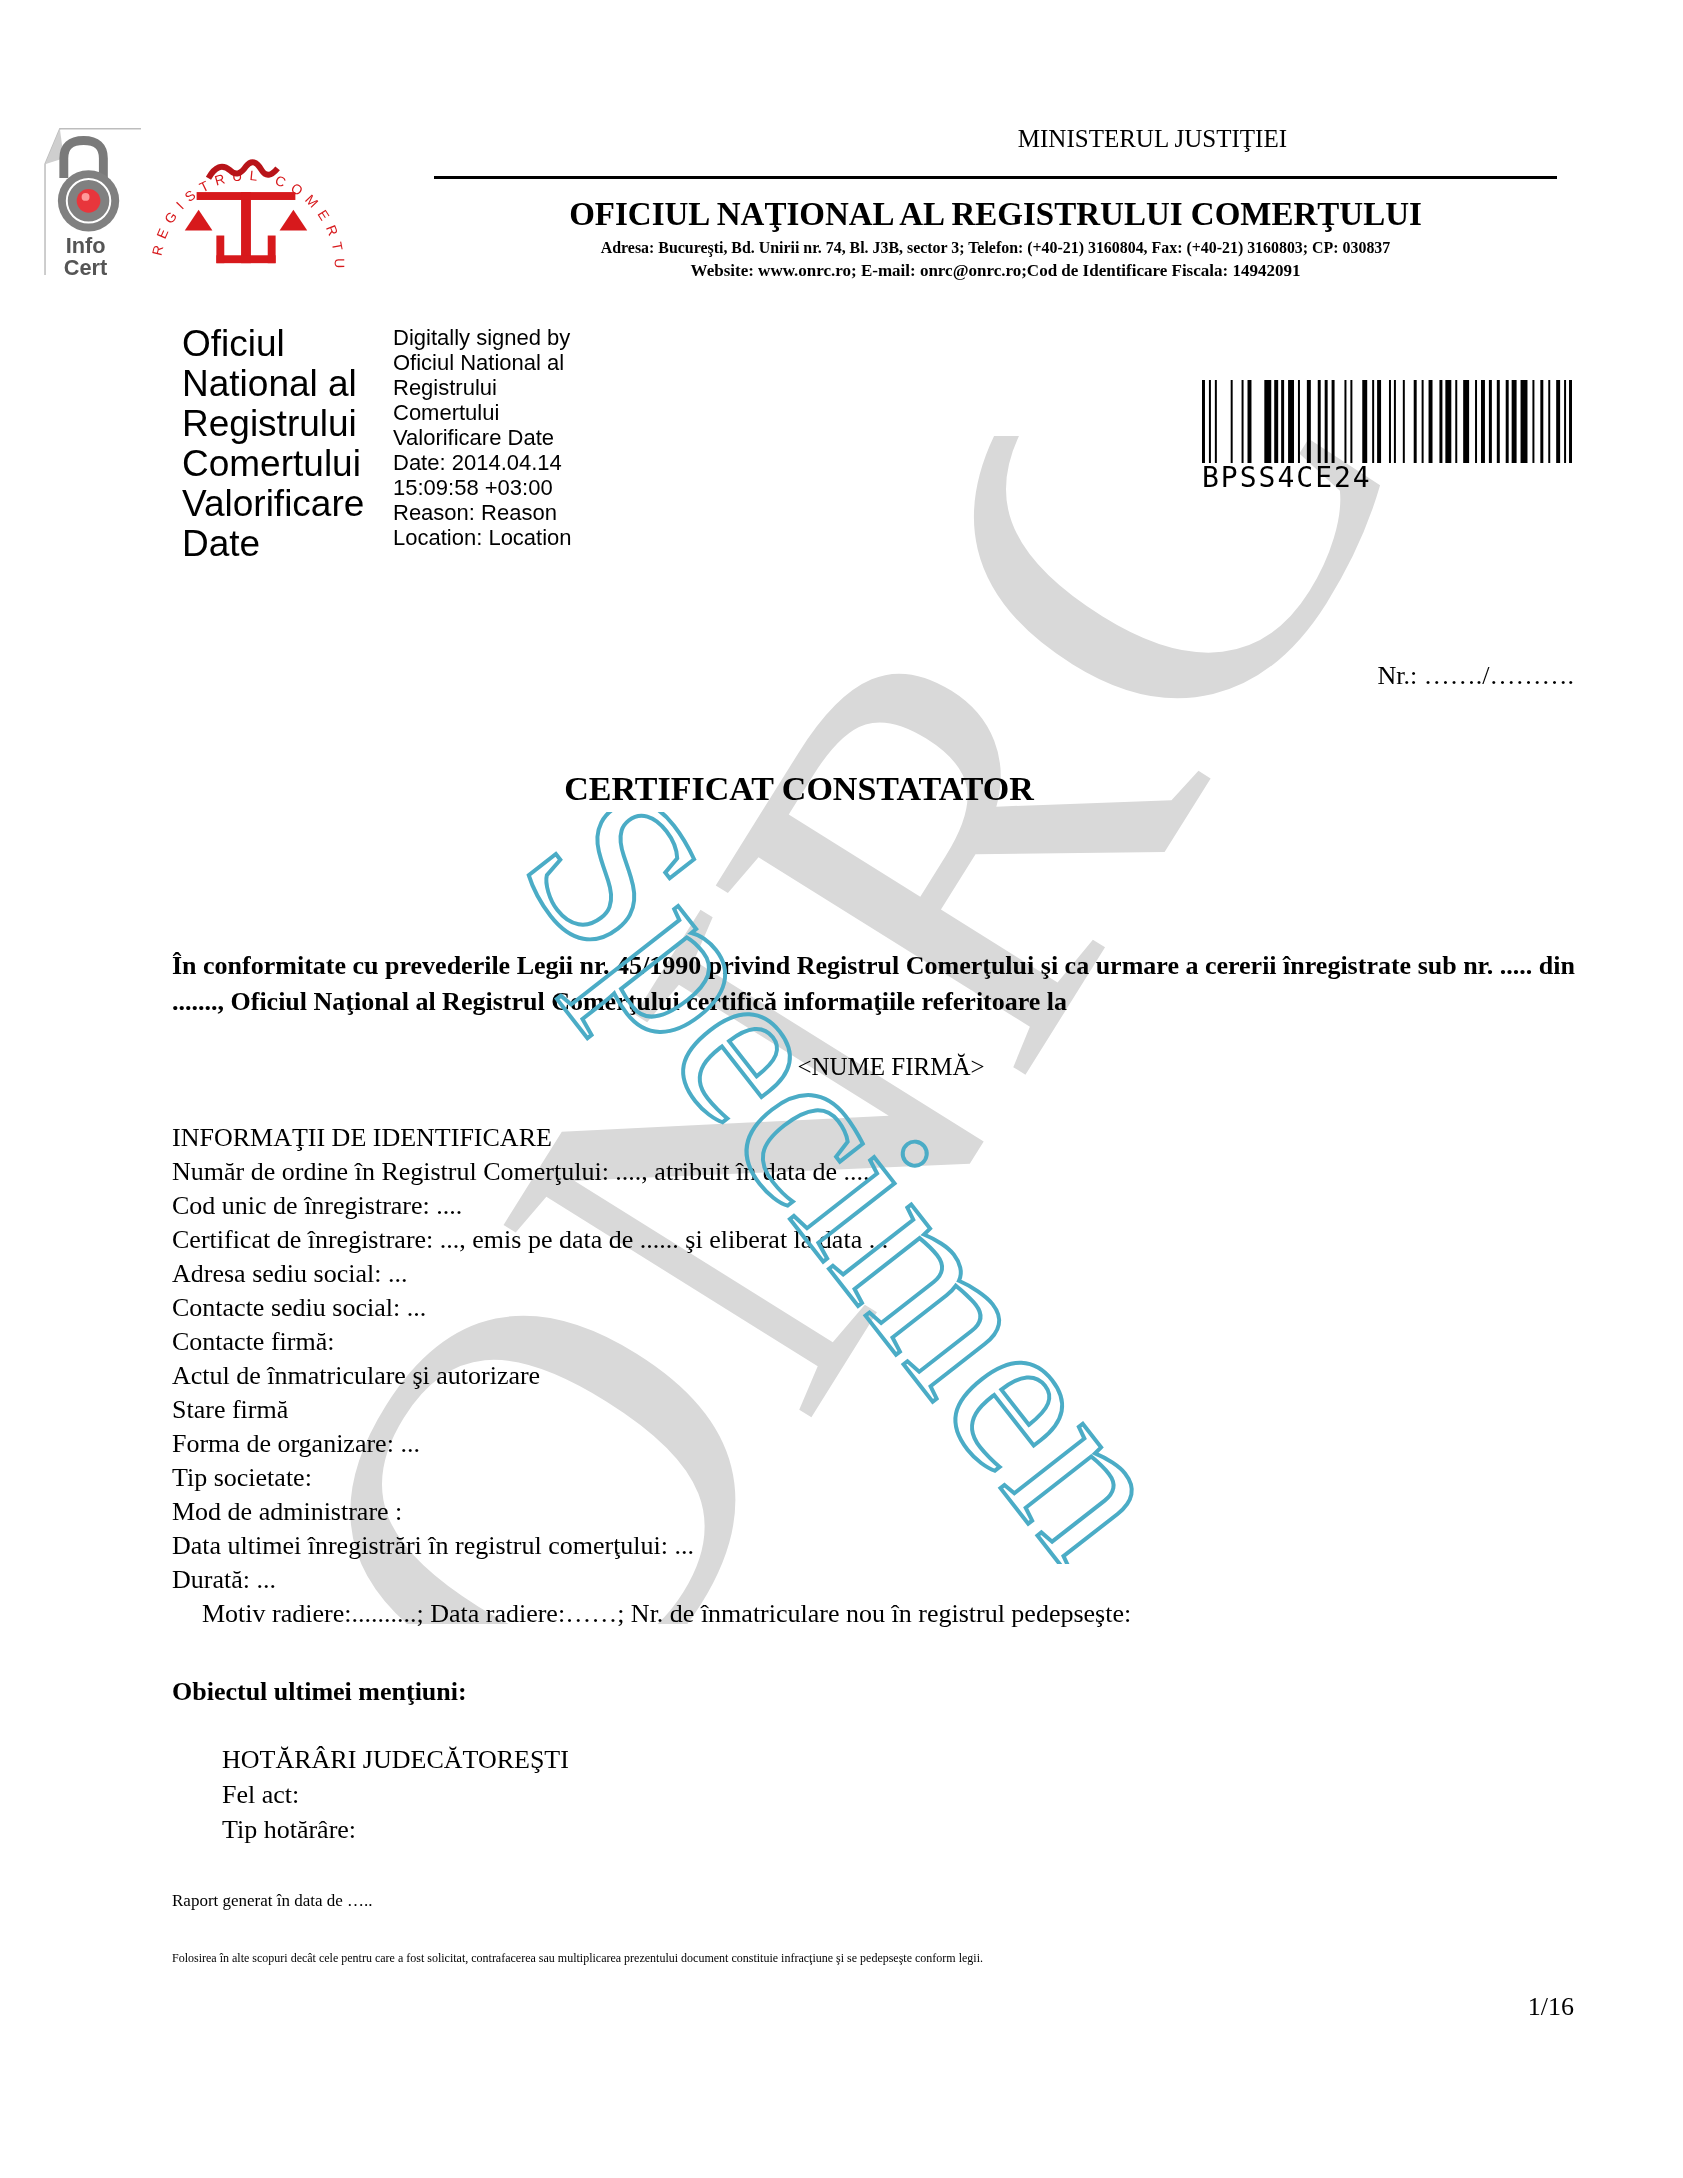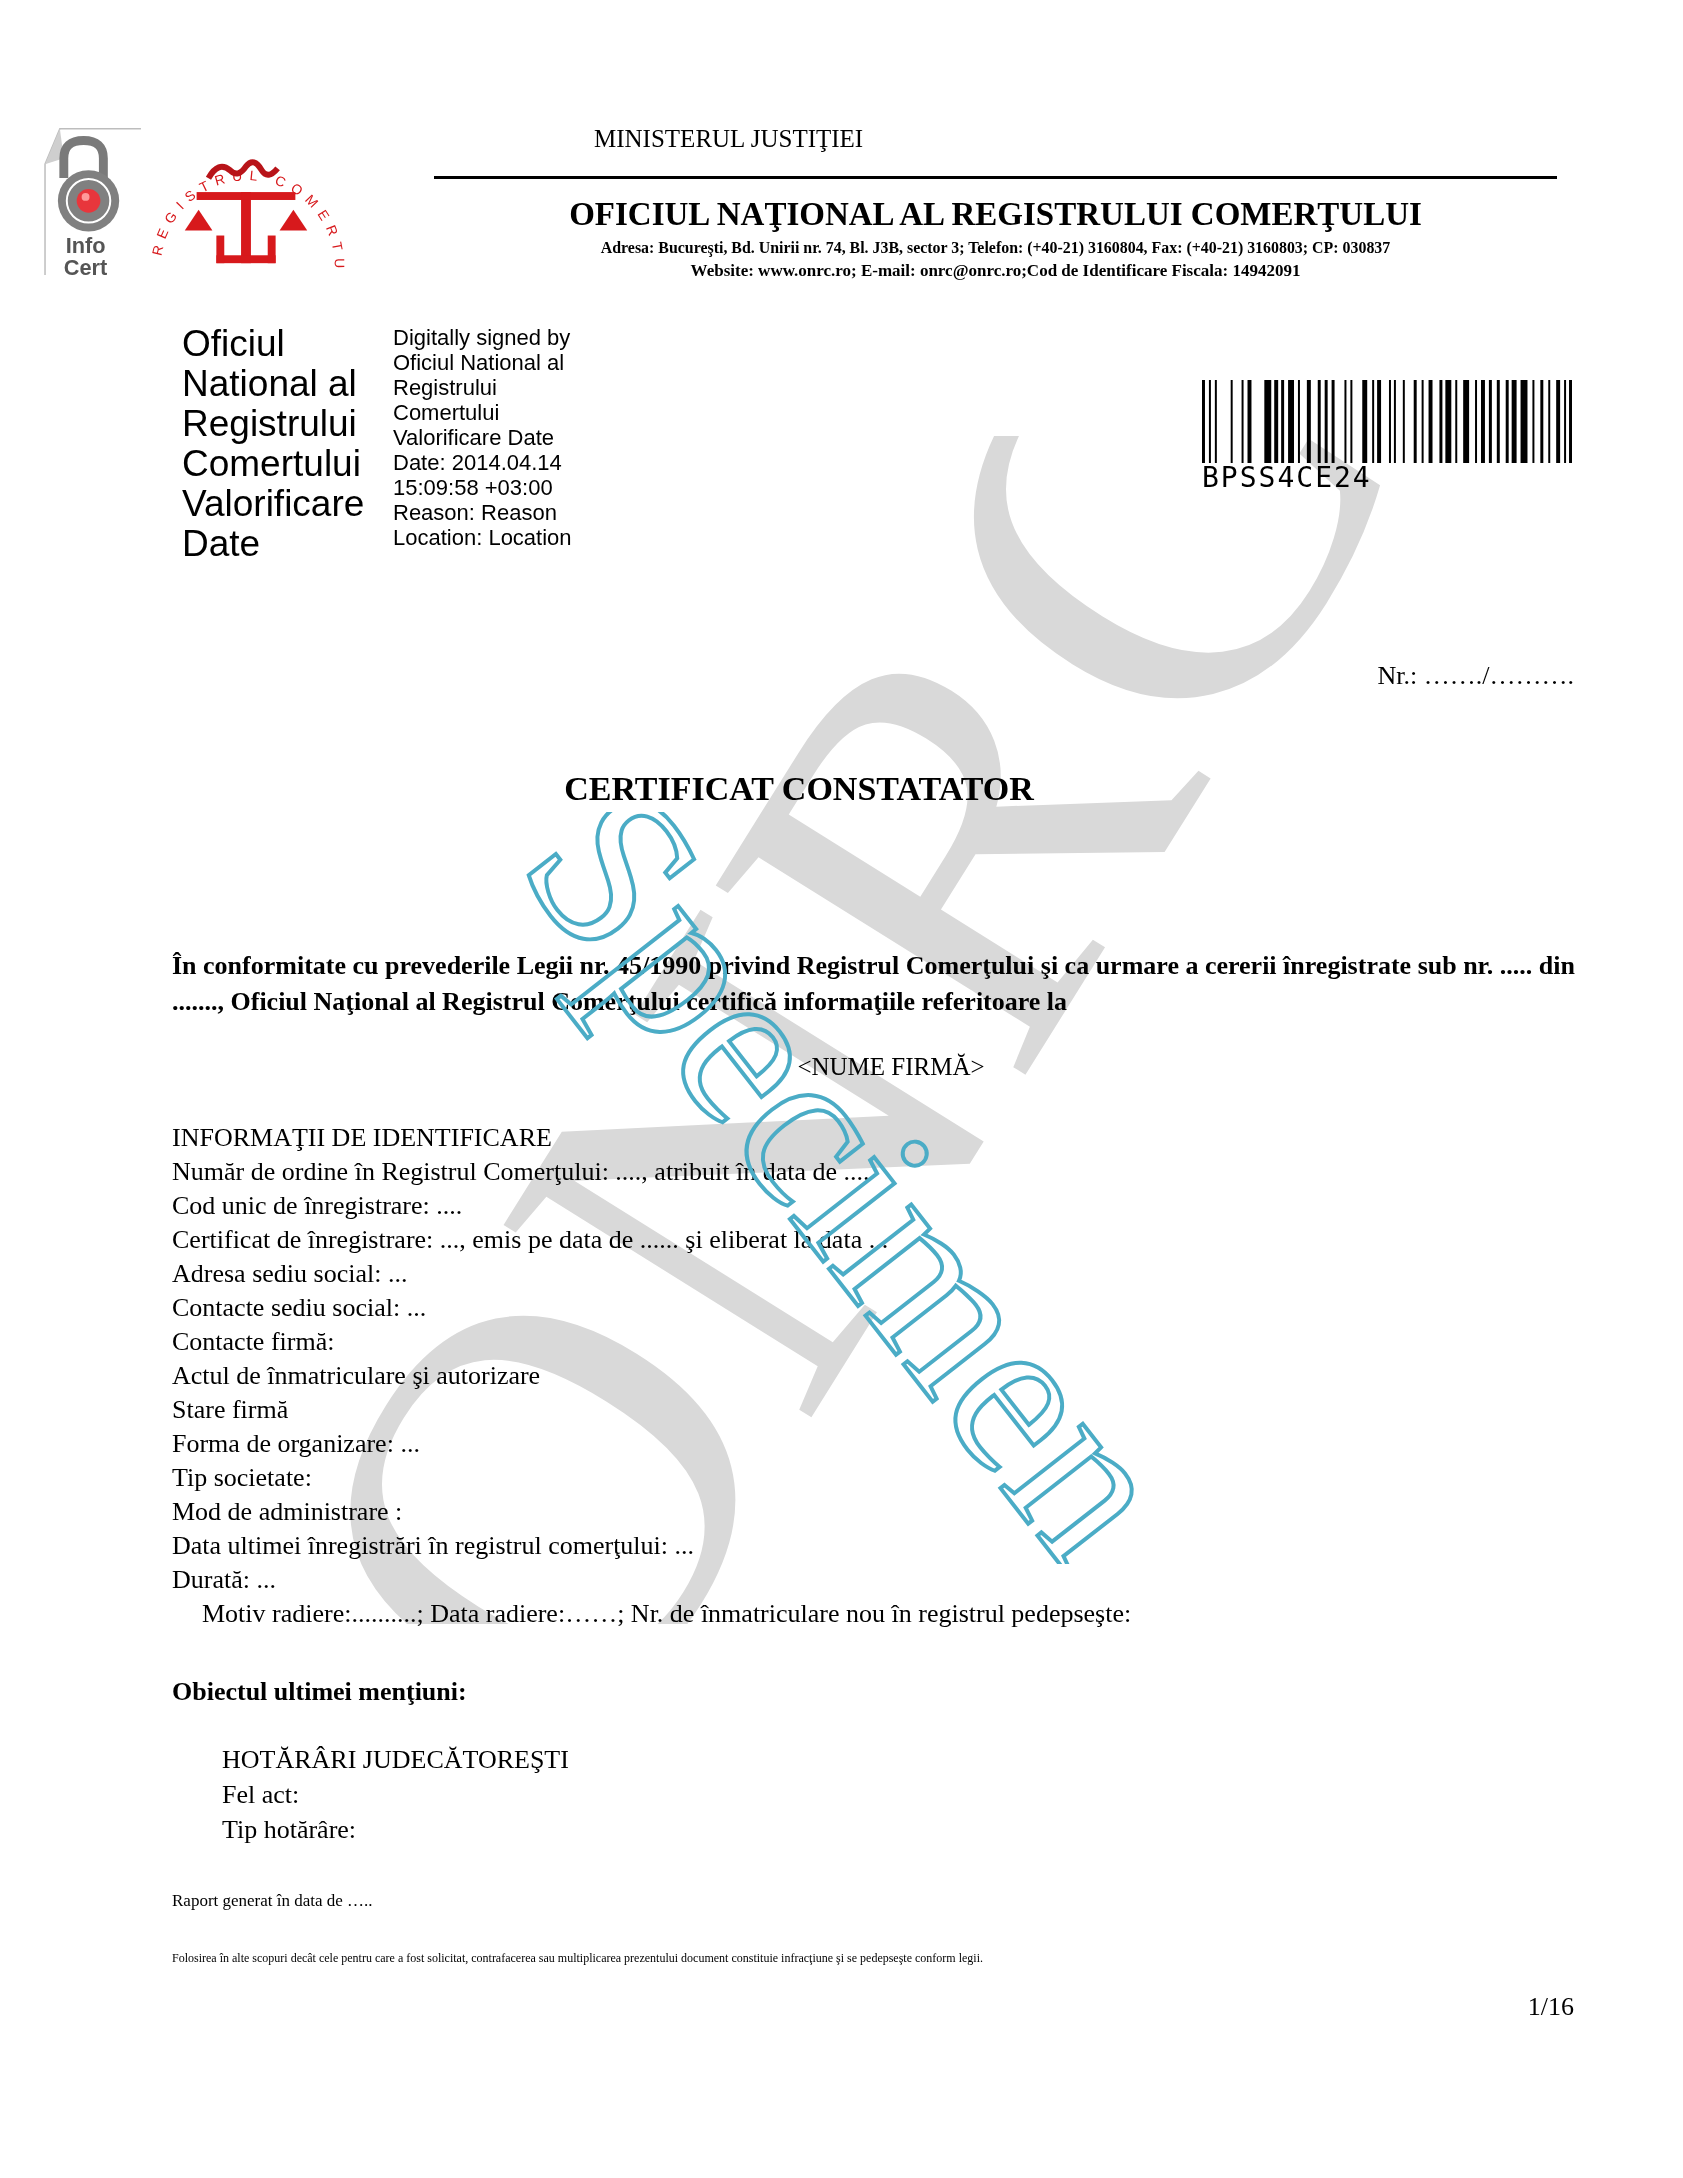--- a/index.html
+++ b/index.html
@@ -41,21 +41,21 @@
     
     .logo-infocert {
       left: 42px; top: 99px; width: 99px; height: 176px;
     }
     .logo-registru {
       left: 139px; top: 119px; width: 213px; height: 158px;
     }
 
     
     .ministry {
-      left: 436px; top: 125px; width: 1263px; text-align: left;
+      left: 436px; top: 125px; width: 1263px; text-align: right;
       font-size: 25px; letter-spacing: 0px;
       width: 832px;
     }
     .header-rule {
       left: 434px; top: 176px; width: 1123px; height: 3px; background: #000;
     }
     .office-title {
       left: 434px; top: 196px; width: 1123px; text-align: center;
       font-size: 33px; font-weight: bold;
     }

